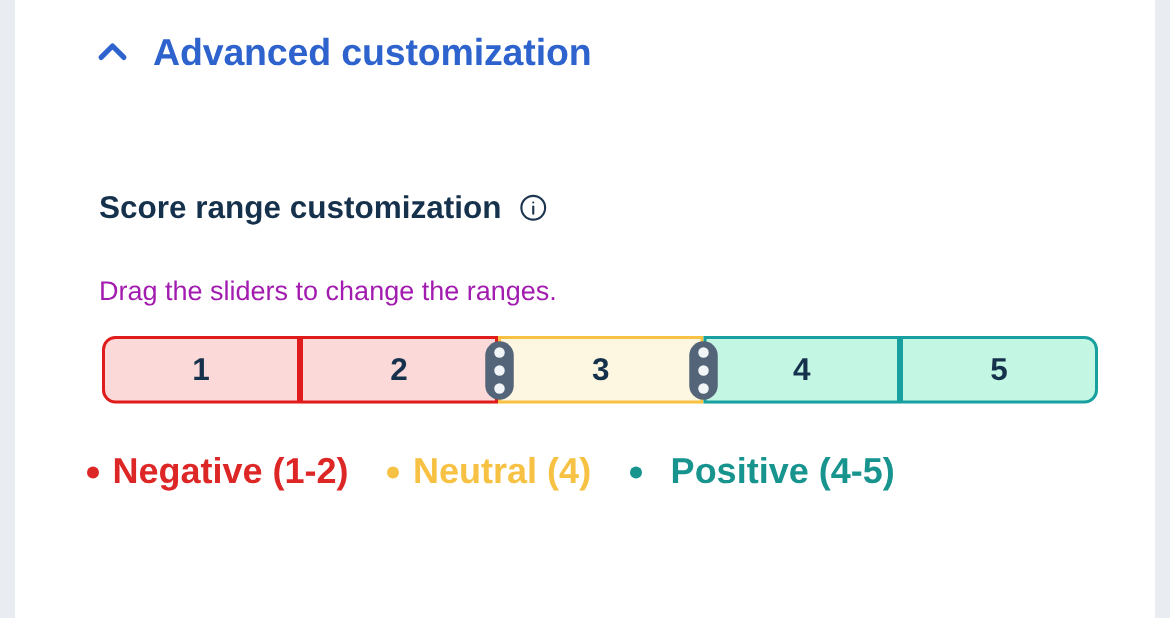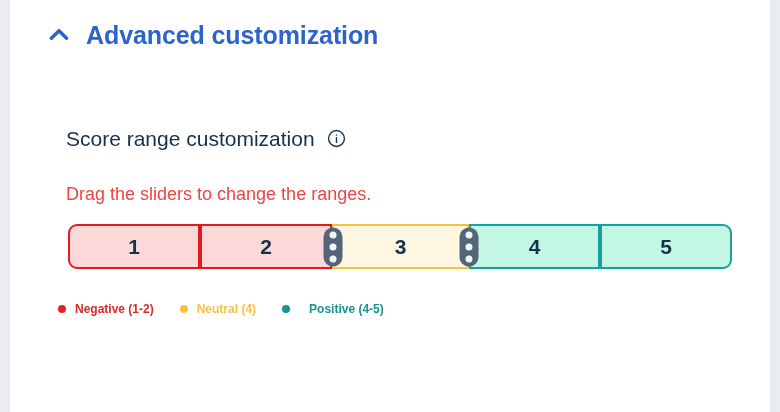--- a/index.html
+++ b/index.html
@@ -28,21 +28,21 @@
     top: 0;
     width: 760px;
     height: 412px;
     background: #ffffff;
     box-sizing: border-box;
   }
 
   
   .section-header {
     position: absolute;
-    left: 36px;
+    left: 52px;
     top: 22px;
     display: flex;
     align-items: center;
     gap: 14px;
     cursor: pointer;
     user-select: none;
     text-align: right;
   }
   .chevron-icon {
     display: block;
@@ -64,39 +64,39 @@
   .subsection-title-row {
     position: absolute;
     left: 56px;
     top: 128px;
     display: flex;
     align-items: center;
     gap: 12px;
   }
   .subsection-title {
     font-size: 21px;
-    font-weight: normal;
+    font-weight: bold;
     color: #15314b;
     line-height: 1;
     white-space: nowrap;
   }
   .info-icon {
     display: block;
     width: 19px;
     height: 19px;
     color: #1d3651;
     flex: 0 0 auto;
   }
 
   .helper-text {
     position: absolute;
     left: 56px;
     top: 185px;
     font-size: 18px;
-    color: #ef4444;
+    color: #a21caf;
     line-height: 1;
     white-space: nowrap;
   }
 
   
   .range-slider {
     position: absolute;
     left: 58px;
     top: 224px;
     width: 664px;
@@ -165,21 +165,21 @@
     left: 48px;
     top: 303px;
     display: flex;
     align-items: center;
     gap: 26px;
   }
   .legend-item {
     display: flex;
     align-items: center;
     gap: 9px;
-    font-size: 12px;
+    font-size: 24px;
     font-weight: bold;
     line-height: 1;
     white-space: nowrap;
   }
   .legend-dot {
     width: 8px;
     height: 8px;
     border-radius: 50%;
     flex: 0 0 auto;
   }

